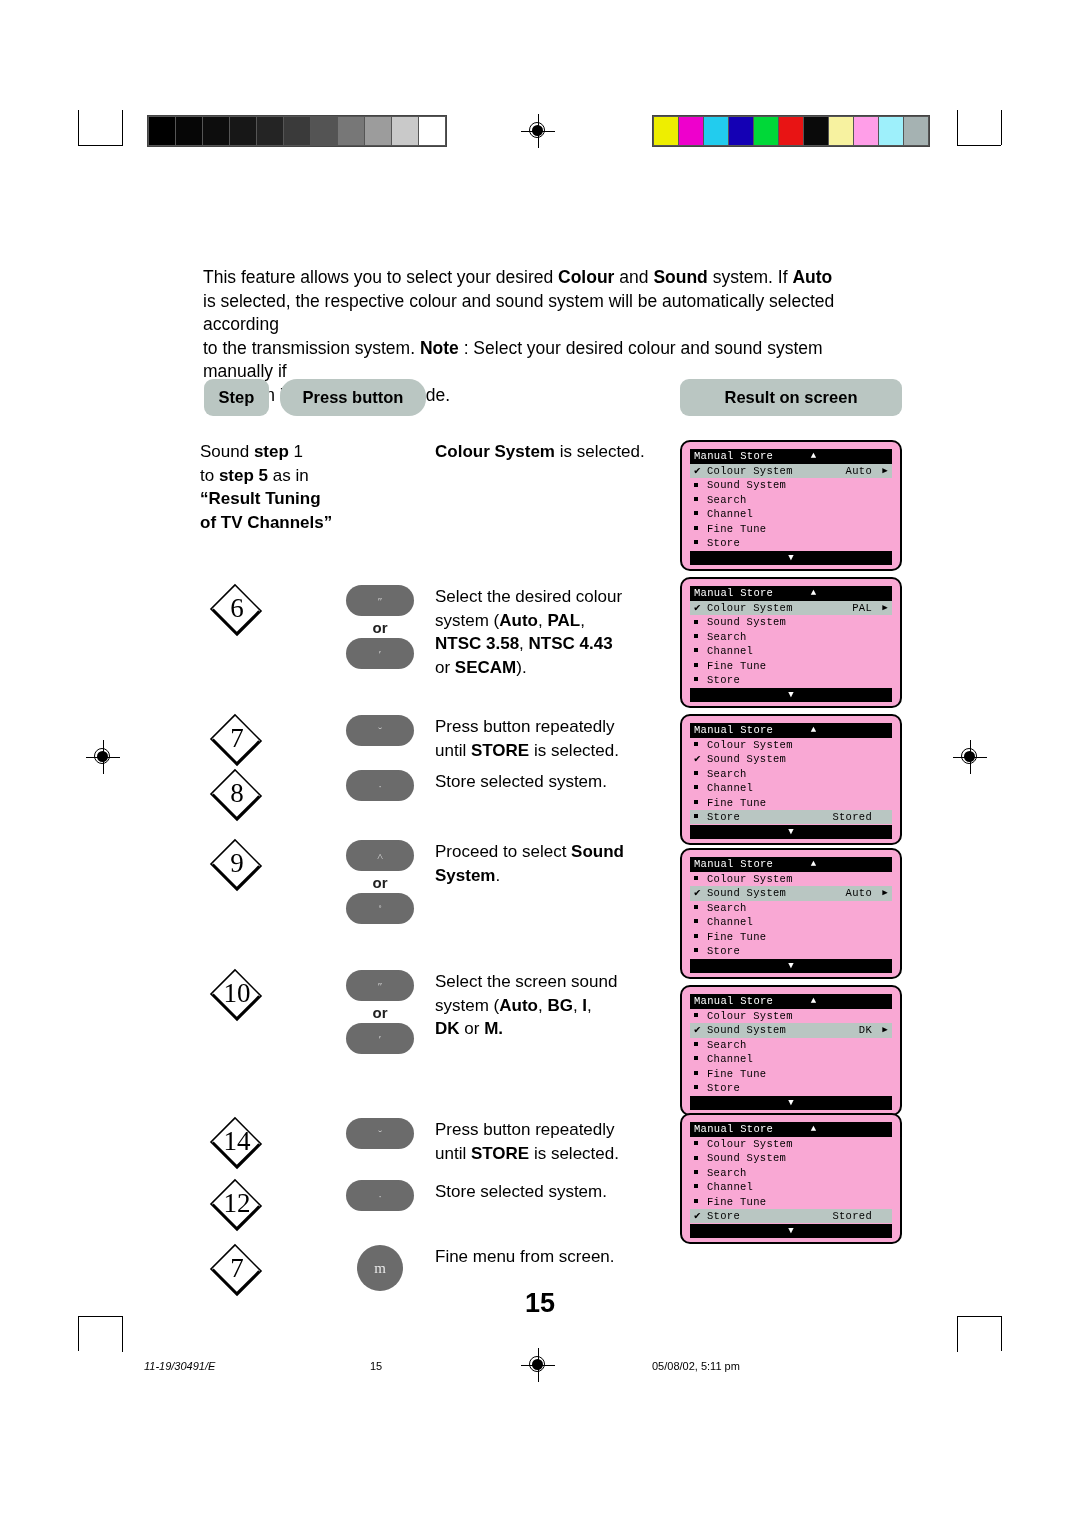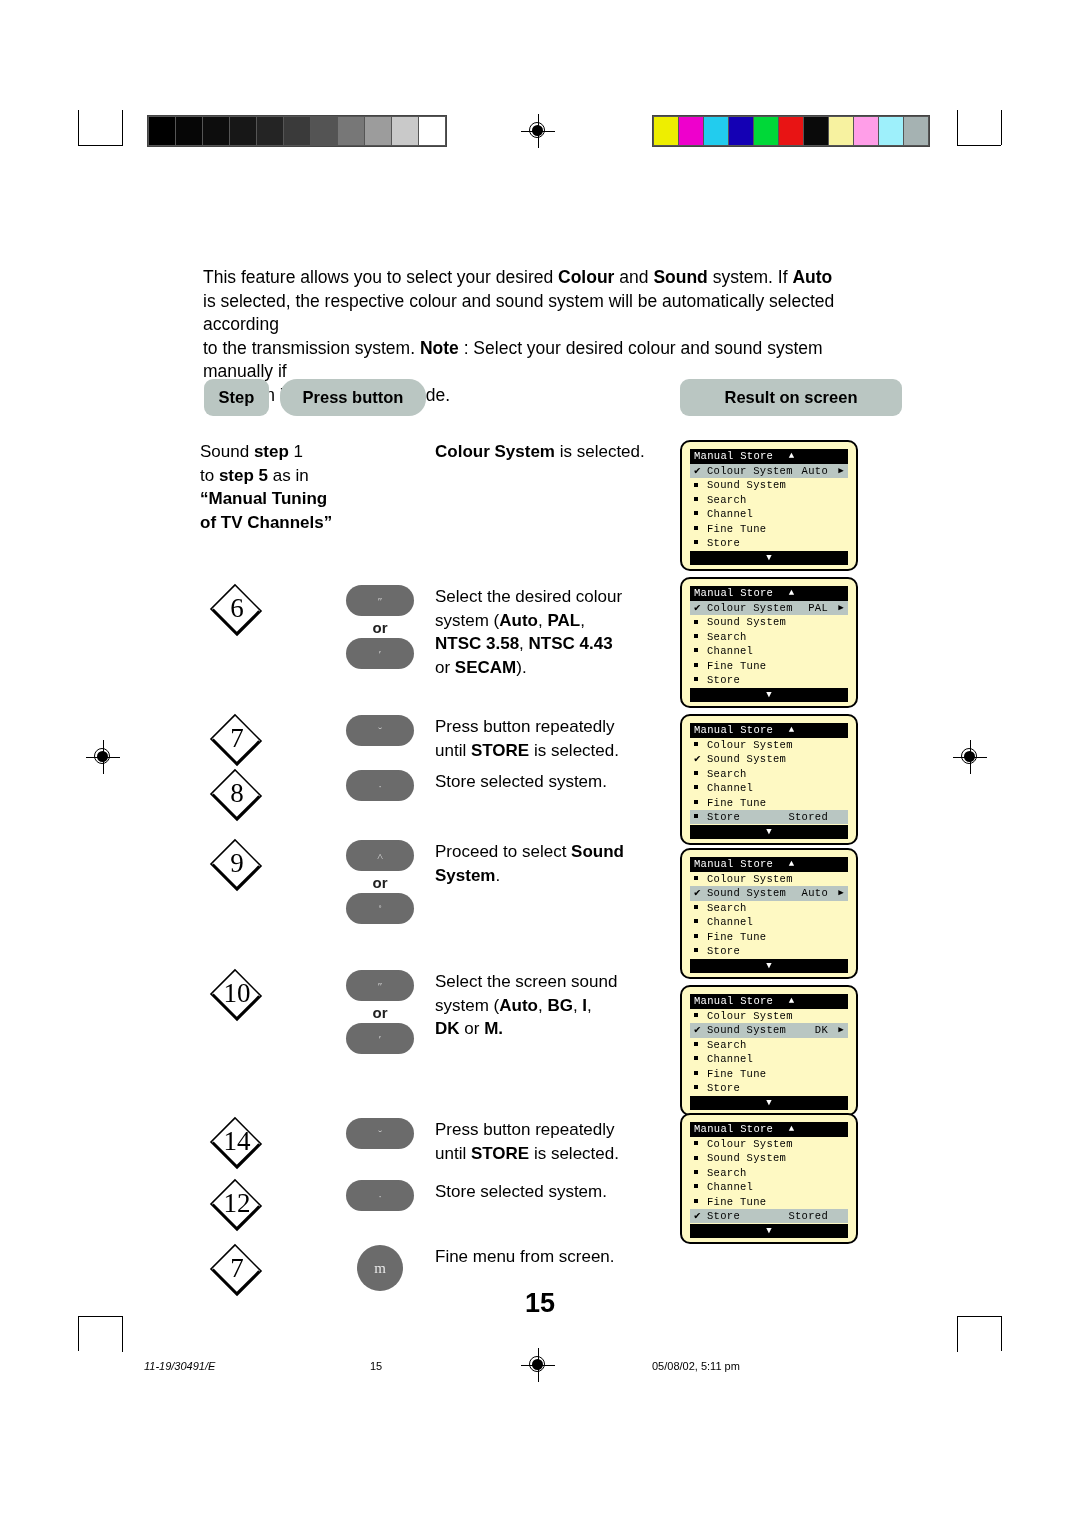--- a/index.html
+++ b/index.html
@@ -197,24 +197,24 @@
   
   #screens {
     position: absolute;
     left: 680px; top: 440px;
     width: 222px;
   }
   .tvpanel {
     position: relative;
     border: 2px solid #000;
     border-radius: 10px;
-    background: #fef9c3;
+    background: #f9a8d4;
     padding: 7px 8px 4px 8px;
     box-sizing: border-box;
-    width: 178px;
+    width: 222px;
     margin-bottom: -3px;
   }
   .osd {
     font-family: "Liberation Mono", monospace;
     font-size: 10.5px;
     line-height: 14.4px;
     letter-spacing: 0.3px;
   }
   .osd-title {
     background: #000;
@@ -376,21 +376,21 @@
 
   <div class="hdr-pill" id="hdr-step">Step</div>
   <div class="hdr-pill" id="hdr-press">Press button</div>
   <div class="hdr-pill" id="hdr-result">Result on screen</div>
 
   <div id="steps-container">
       <div class="step-row" style="top: 440px;">
         <div class="step-text" style="left: 0px; width: 215px;">
           <div><span>Sound </span><b>step</b><span> 1</span></div>
           <div><span>to </span><b>step 5</b><span> as in</span></div>
-          <div><b>“Manual Tuning</b></div>
+          <div><b>“Result Tuning</b></div>
           <div><b>of TV Channels”</b></div>
         </div>
         <div class="step-text" style="left: 235px;">
           <div><b>Colour System</b><span> is selected.</span></div>
         </div>
       </div>
       <div class="step-row" style="top: 585px;">
         <div class="diamond">
           <div class="shape"></div>
           <div class="num">6</div>

